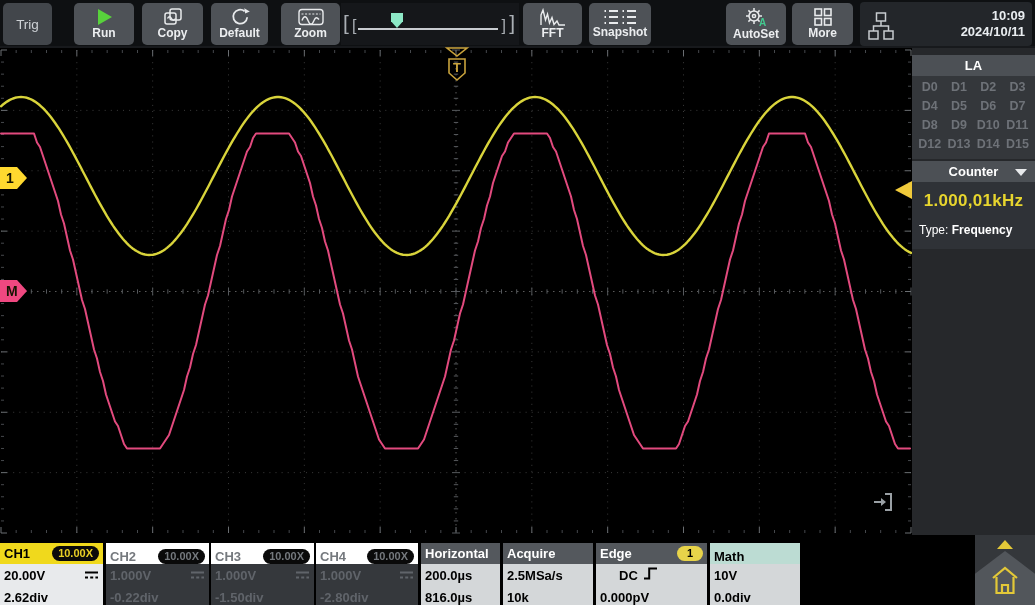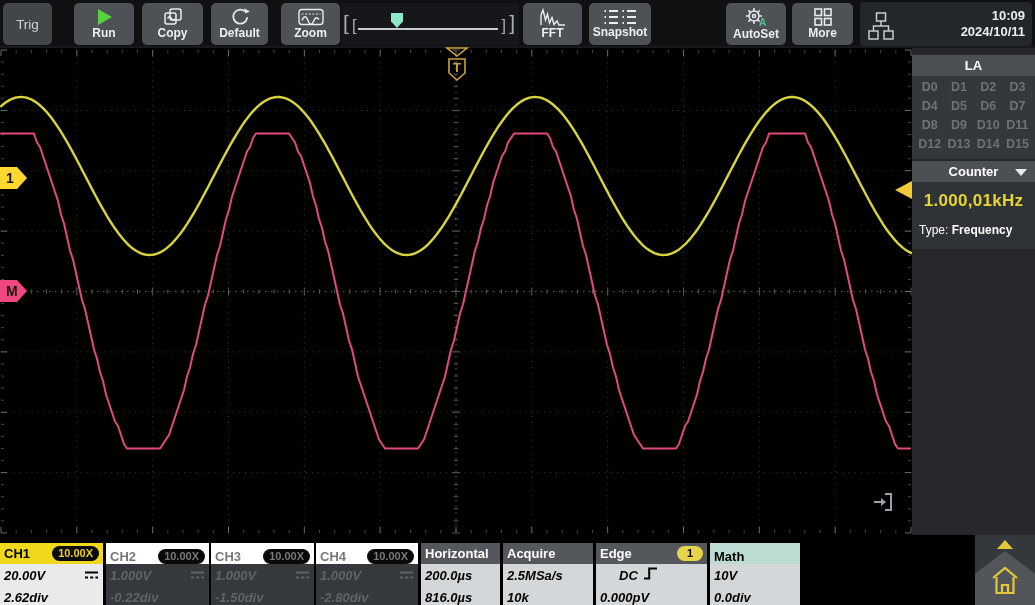--- a/index.html
+++ b/index.html
@@ -55,21 +55,21 @@
   .counter-value{color:#e7d52e;font-size:17px;font-weight:bold;text-align:center;letter-spacing:.3px;}
   .counter-type{color:#fff;font-size:12px;margin-top:12px;padding-left:7px;}
   .counter-type b{font-weight:bold;}
 
   
   .bottombar{position:absolute;left:0;top:535px;width:1035px;height:70px;background:#000;}
   .box{position:absolute;top:8px;cursor:pointer;}
   .box-header{height:21px;display:flex;align-items:center;padding:0 4px;font-size:13px;font-weight:bold;box-sizing:border-box;}
   .box-body{height:47px;padding:2px 4px 3px;font-size:13px;font-weight:bold;display:flex;
             flex-direction:column;justify-content:space-between;box-sizing:border-box;}
-  .bl{display:flex;justify-content:space-between;align-items:center;line-height:20px;font-style:italic;}
+  .bl{display:flex;justify-content:space-between;align-items:center;line-height:20px;}
   .ch-active .box-header{background:#f0d91c;color:#000;}
   .ch-active .box-body{background:#e8eaec;color:#000;}
   .ch-inactive .box-header{background:#ffffff;color:#75797e;align-items:flex-end;}
   .ch-inactive .box-body{background:#35383c;color:#60646a;}
   .probe-badge{margin-left:auto;background:#0a0a0a;border-radius:8px;font-size:11px;font-weight:bold;
                padding:1px 6px;line-height:13px;}
   .ch-active .probe-badge{color:#e8cf25;}
   .ch-inactive .probe-badge{color:#75797e;}
   .info .box-header{background:#54585d;color:#fff;}
   .info .box-body{background:#d4d7d9;color:#000;}

